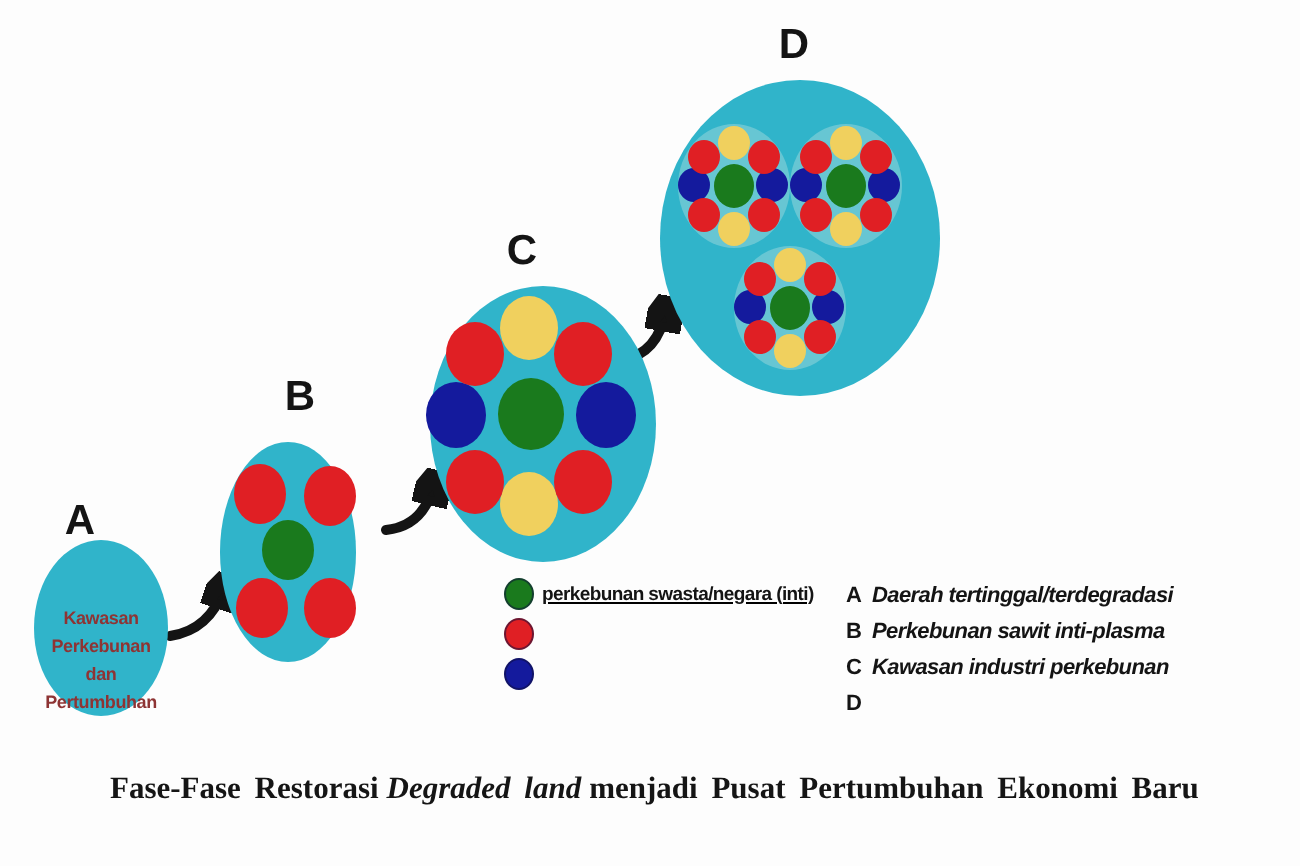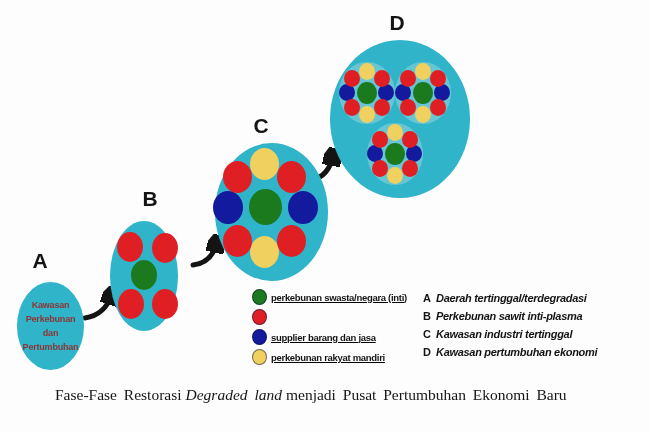--- a/index.html
+++ b/index.html
@@ -9,22 +9,22 @@
     background: var(--background, #fdfdfd);
     position: relative;
     overflow: hidden;
   }
   .stage { position: absolute; left: 0; top: 0; width: 650px; height: 433px; }
 
   
   .ellipse { position: absolute; border-radius: 50%; }
   .phase { background: var(--cyan); }
 
-  .phase-a { left: 17px; top: 282px; width: 67px; height: 88px;
-             display: flex; align-items: center; justify-content: center; }
+  .phase-a { left: 17px; top: 270px; width: 67px; height: 88px;
+             display: flex; align-items: flex-end; justify-content: center; }
   .phase-a-text {
     color: var(--circle-a-text); font-weight: bold; font-size: 9px;
     line-height: 14px; text-align: center; letter-spacing: -0.2px;
   }
 
   .phase-b { left: 110px; top: 221px; width: 68px; height: 110px; }
   .phase-c { left: 215px; top: 143px; width: 113px; height: 138px; }
   .phase-d { left: 330px; top: 40px;  width: 140px; height: 158px; }
 
   .dot { position: absolute; border-radius: 50%; }
@@ -96,21 +96,21 @@
   .legend-letters { position: absolute; left: 423px; top: 292px;
                     display: flex; flex-direction: column; gap: 5px; }
   .legend-letters .row { display: flex; align-items: baseline; height: 13px; }
   .legend-letters .ltr { font-weight: bold; font-size: 11px; width: 13px;
                          color: var(--legend-text); flex: 0 0 auto; }
   .legend-letters .txt { font-weight: bold; font-size: 11px; letter-spacing: -0.3px;
                          color: var(--legend-text); white-space: nowrap; font-style: italic; }
 
   
   .caption { position: absolute; left: 38px; top: 384px; width: 592px;
-             font-family: "Liberation Serif", serif; font-weight: 400;
+             font-family: "Liberation Serif", serif; font-weight: 700;
              font-size: 15.5px; line-height: 22px; color: var(--caption-text); }
   .caption .line1 { white-space: nowrap; text-indent: 17px; word-spacing: 3px; }
   .caption .it { font-style: italic; margin: 0 4px; }
 </style>
 </head>
 <body>
 
 <div class="stage">
 
   <svg class="arrows" width="650" height="380">
@@ -196,44 +196,38 @@
   <div class="legend-colors">
     <div class="row">
       <span class="swatch inti"></span>
       <span class="txt">perkebunan swasta/negara (inti)</span>
     </div>
     <div class="row">
       <span class="swatch plasma"></span>
     </div>
     <div class="row">
       <span class="swatch supplier"></span>
-      <span class="txt">supplier barang dan jasa</span>
-    </div>
-    <div class="row">
-      <span class="swatch mandiri"></span>
-      <span class="txt">perkebunan rakyat mandiri</span>
     </div>
   </div>
 
   <div class="legend-letters">
     <div class="row">
       <span class="ltr">A</span>
       <span class="txt">Daerah tertinggal/terdegradasi</span>
     </div>
     <div class="row">
       <span class="ltr">B</span>
       <span class="txt">Perkebunan sawit inti-plasma</span>
     </div>
     <div class="row">
       <span class="ltr">C</span>
-      <span class="txt">Kawasan industri tertinggal</span>
+      <span class="txt">Kawasan industri perkebunan</span>
     </div>
     <div class="row">
       <span class="ltr">D</span>
-      <span class="txt">Kawasan pertumbuhan ekonomi</span>
     </div>
   </div>
 
   <div class="caption">
     <div class="line1">
       <span>Fase-Fase Restorasi</span><span class="it">Degraded land</span><span>menjadi Pusat Pertumbuhan Ekonomi Baru</span>
     </div>
   </div>
 
 </div>

